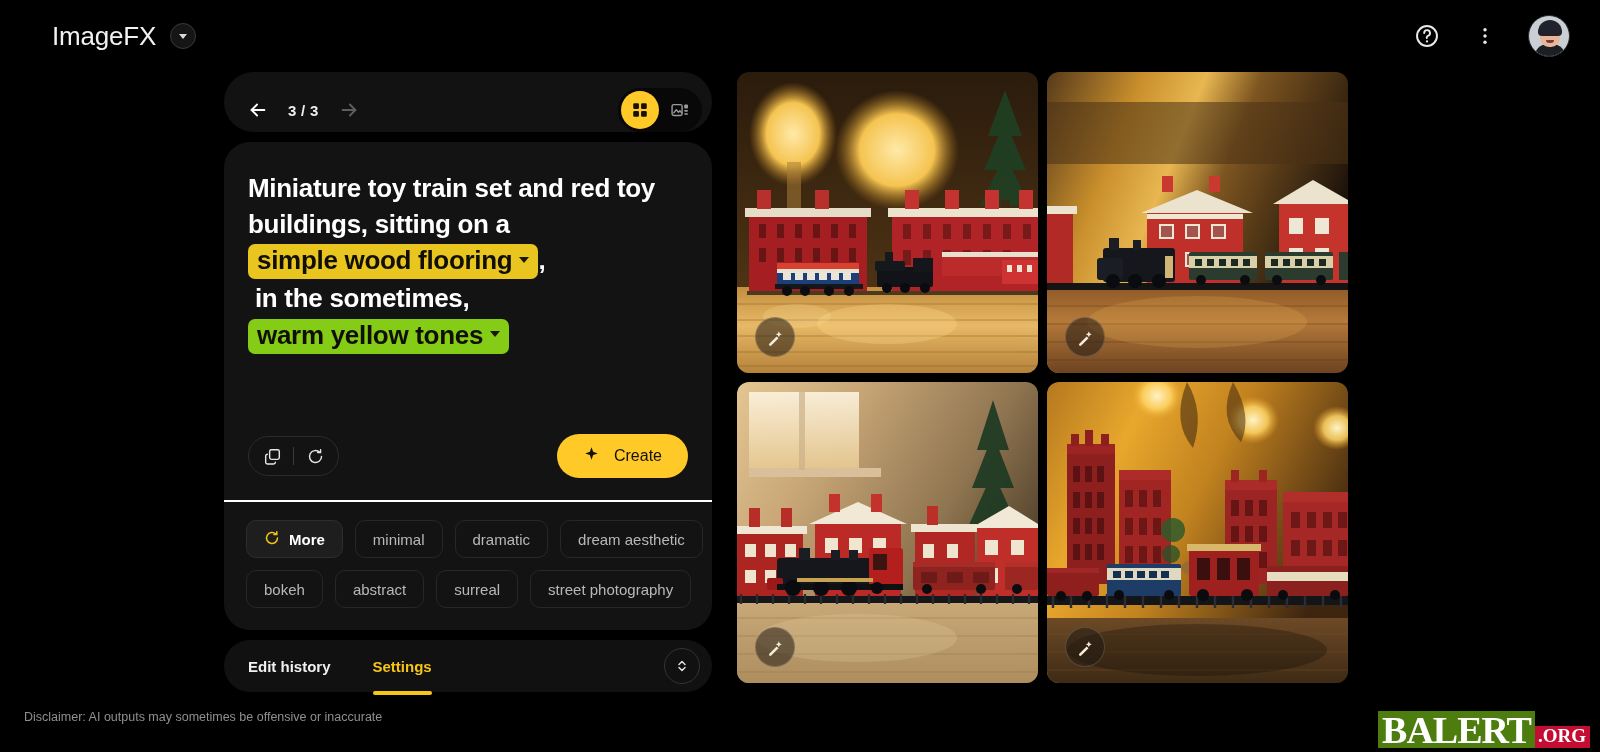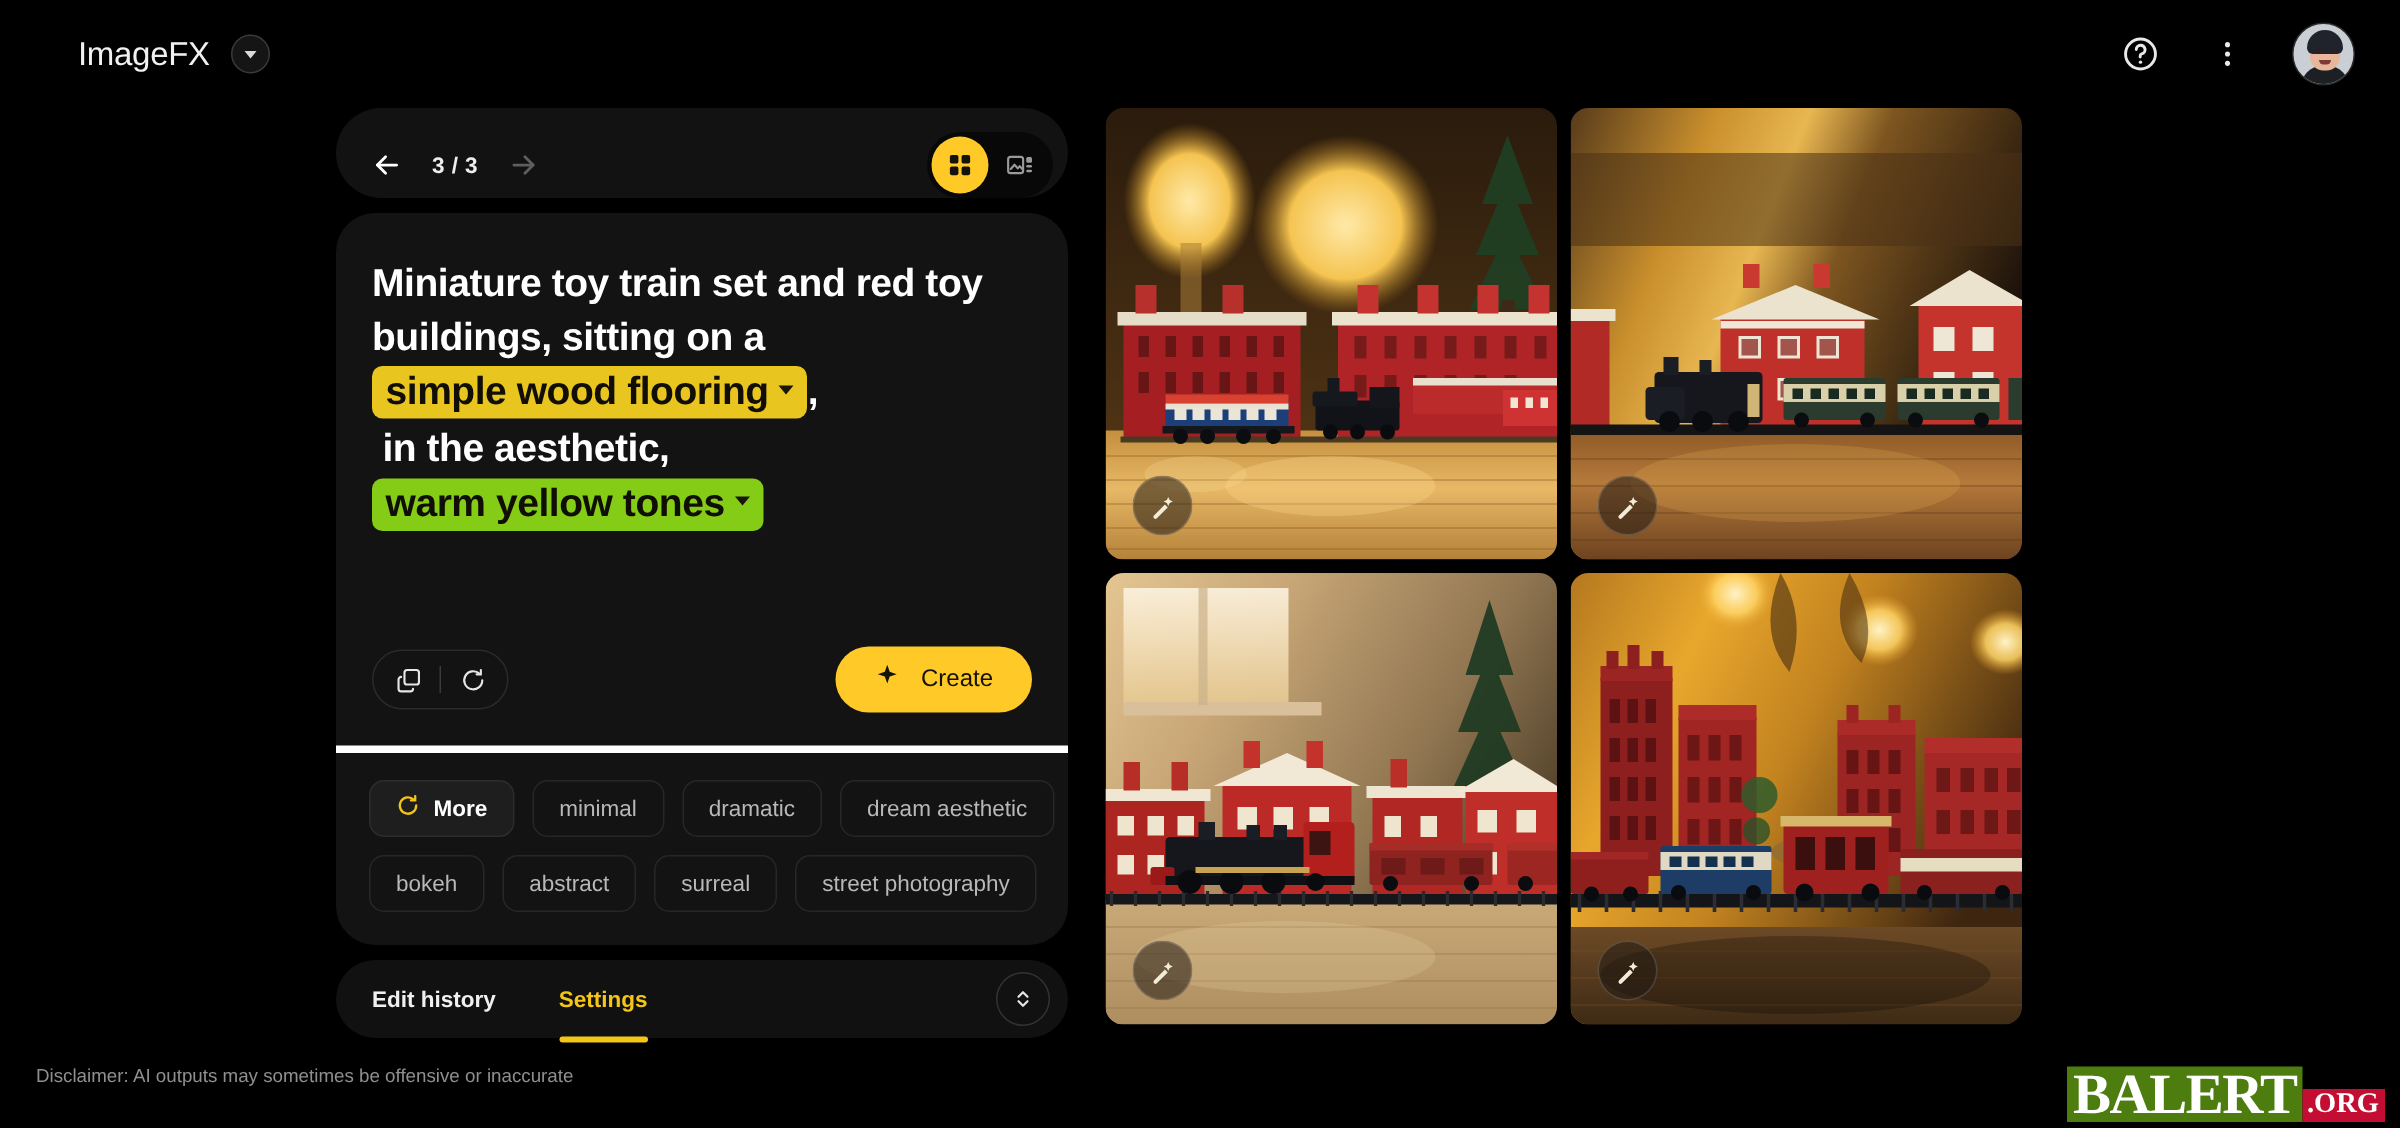--- a/index.html
+++ b/index.html
@@ -12,21 +12,21 @@
   body { position: relative; }
 
   
   .topbar {
     position: absolute; top: 0; left: 0; width: 1600px; height: 72px;
     display: flex; align-items: center; justify-content: space-between;
     padding: 0 30px 0 52px;
   }
   .brand { display: flex; align-items: center; gap: 14px; }
   .brand-title {
-    font-size: 22px; font-weight: 500; color: #f1f1f1; letter-spacing: -0.2px;
+    font-size: 26px; font-weight: 500; color: #f1f1f1; letter-spacing: -0.2px;
   }
   .brand-caret {
     width: 26px; height: 26px; border-radius: 50%;
     border: 1px solid #3a3a3a; background: #151515;
     display: flex; align-items: center; justify-content: center;
   }
   .caret-tri {
     width: 0; height: 0; border-left: 4.5px solid transparent;
     border-right: 4.5px solid transparent; border-top: 5px solid #d9d9d9;
   }
@@ -107,21 +107,21 @@
   .mini-btn { width: 34px; height: 34px; display: flex; align-items: center;
     justify-content: center; color: #e6e6e6; }
   .mini-sep { width: 1px; height: 18px; background: #3a3a3a; margin: 0 4px; }
   .create-btn {
     display: flex; align-items: center; gap: 14px;
     background: #ffc928; color: #15120a; border: none; border-radius: 22px;
     height: 44px; padding: 0 26px; font-size: 16px; font-weight: 500;
     font-family: "Liberation Sans", sans-serif; cursor: pointer;
   }
 
-  .chips-section { border-top: 5px solid #ffffff; padding: 18px 22px 22px 22px; }
+  .chips-section { border-top: 2px solid #ffffff; padding: 18px 22px 22px 22px; }
   .chip-row { display: flex; gap: 12px; margin-bottom: 12px; flex-wrap: nowrap; }
   .chip-row:last-child { margin-bottom: 0; }
   .sug-chip {
     display: flex; align-items: center; gap: 9px;
     border: 1px solid #272727; border-radius: 10px;
     height: 38px; padding: 0 17px; font-size: 15px; color: #b8b8b8;
     background: transparent; white-space: nowrap;
     font-family: "Liberation Sans", sans-serif; cursor: pointer;
   }
   .sug-chip.more { background: #1e1e1e; border-color: #2d2d2d; color: #ffffff; font-weight: 700; }
@@ -256,21 +256,21 @@
 
   <div class="prompt-card">
     <div class="prompt-body">
       <div class="prompt-text">
         <span class="plain">Miniature toy train set and red toy</span><br>
         <span class="plain">buildings, sitting on a</span><br>
         <span class="chip-inline">
             <span>simple wood flooring</span>
             <span class="chip-caret"></span>
           </span><span class="plain">,</span><br>
-        &nbsp;<span class="plain">in the aesthetic,</span><br>
+        &nbsp;<span class="plain">in the sometimes,</span><br>
         <span class="chip-inline bright">
             <span>warm yellow tones</span>
             <span class="chip-caret"></span>
           </span>
       </div>
     </div>
 
     <div class="prompt-actions">
       <div class="mini-pill">
         <span class="mini-btn">

